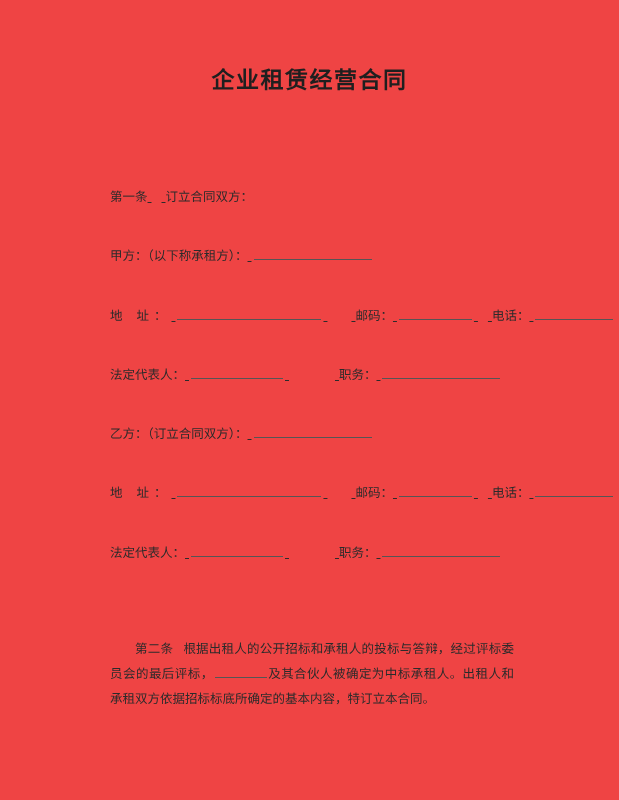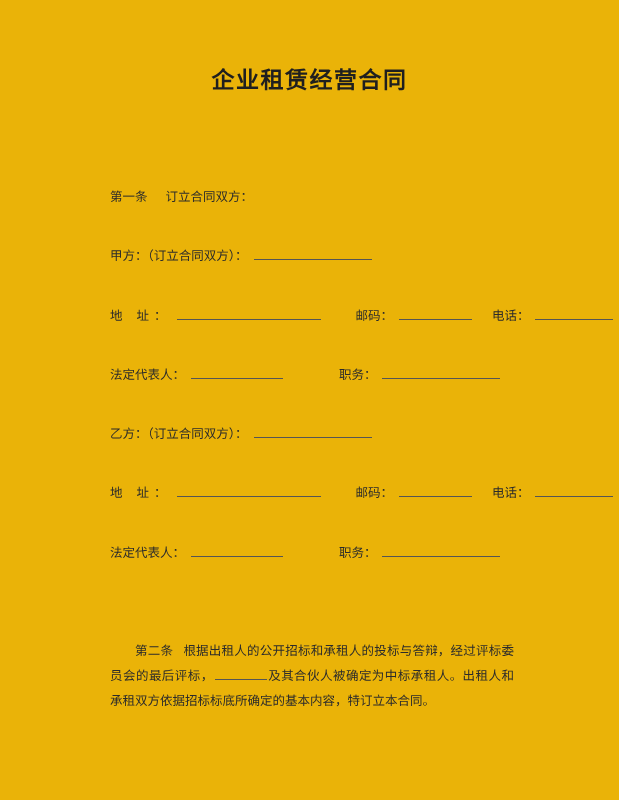--- a/index.html
+++ b/index.html
@@ -14,21 +14,21 @@
     position: relative;
     overflow: hidden;
     font-family: "DejaVu Sans", "Liberation Sans", sans-serif;
     color: #2b2b2b;
     -webkit-font-smoothing: antialiased;
   }
 
   .page {
     position: absolute;
     inset: 0;
-    background: #eab308;
+    background: #ef4444;
   }
 
   
   .doc-title {
     position: absolute;
     top: 66px;
     left: 0;
     width: 619px;
     text-align: center;
     font-family: "DejaVu Serif", "Liberation Serif", serif;
@@ -46,20 +46,21 @@
     top: 186px;
     width: 410px;
     font-size: 12.5px;
     line-height: 1.7;
     color: #2b2b2b;
   }
 
   .line {
     position: relative;
     white-space: nowrap;
+    text-decoration: underline;
   }
 
   
   .line.l-clause1   { margin: 0 0 0 0; }
   .line.l-partyA    { margin-top: 38px; }
   .line.l-addrA     { margin-top: 38px; }
   .line.l-repA      { margin-top: 38px; }
   .line.l-partyB    { margin-top: 38px; }
   .line.l-addrB     { margin-top: 38px; }
   .line.l-repB      { margin-top: 38px; }
@@ -97,20 +98,21 @@
   .clause2 {
     position: absolute;
     left: 110px;
     top: 625px;
     width: 404px;
     font-size: 12.5px;
     line-height: 2.0;
     color: #2b2b2b;
     text-align: justify;
     text-indent: 25px;
+    font-family: Liberation Mono, monospace;
   }
   .clause2 .inline-blank {
     display: inline-block;
     border-bottom: 1px solid #555;
     width: 52px;
     height: 11px;
     margin: 0 1px;
     vertical-align: baseline;
   }
 </style>
@@ -123,21 +125,21 @@
 
   <div class="body-block">
 
     <div class="line l-clause1">
       <span class="lbl">第一条</span>
       <span class="gap-sm"></span>
       <span class="lbl">订立合同双方：</span>
     </div>
 
     <div class="line l-partyA">
-      <span class="lbl">甲方：（订立合同双方）：</span>
+      <span class="lbl">甲方：（以下称承租方）：</span>
       <span class="blank w-party"></span>
     </div>
 
     <div class="line l-addrA">
       <span class="lbl spaced">地 址：</span>
       <span class="blank w-addr"></span>
       <span class="gap-md"></span>
       <span class="lbl">邮码：</span>
       <span class="blank w-post"></span>
       <span class="gap-sm"></span>

